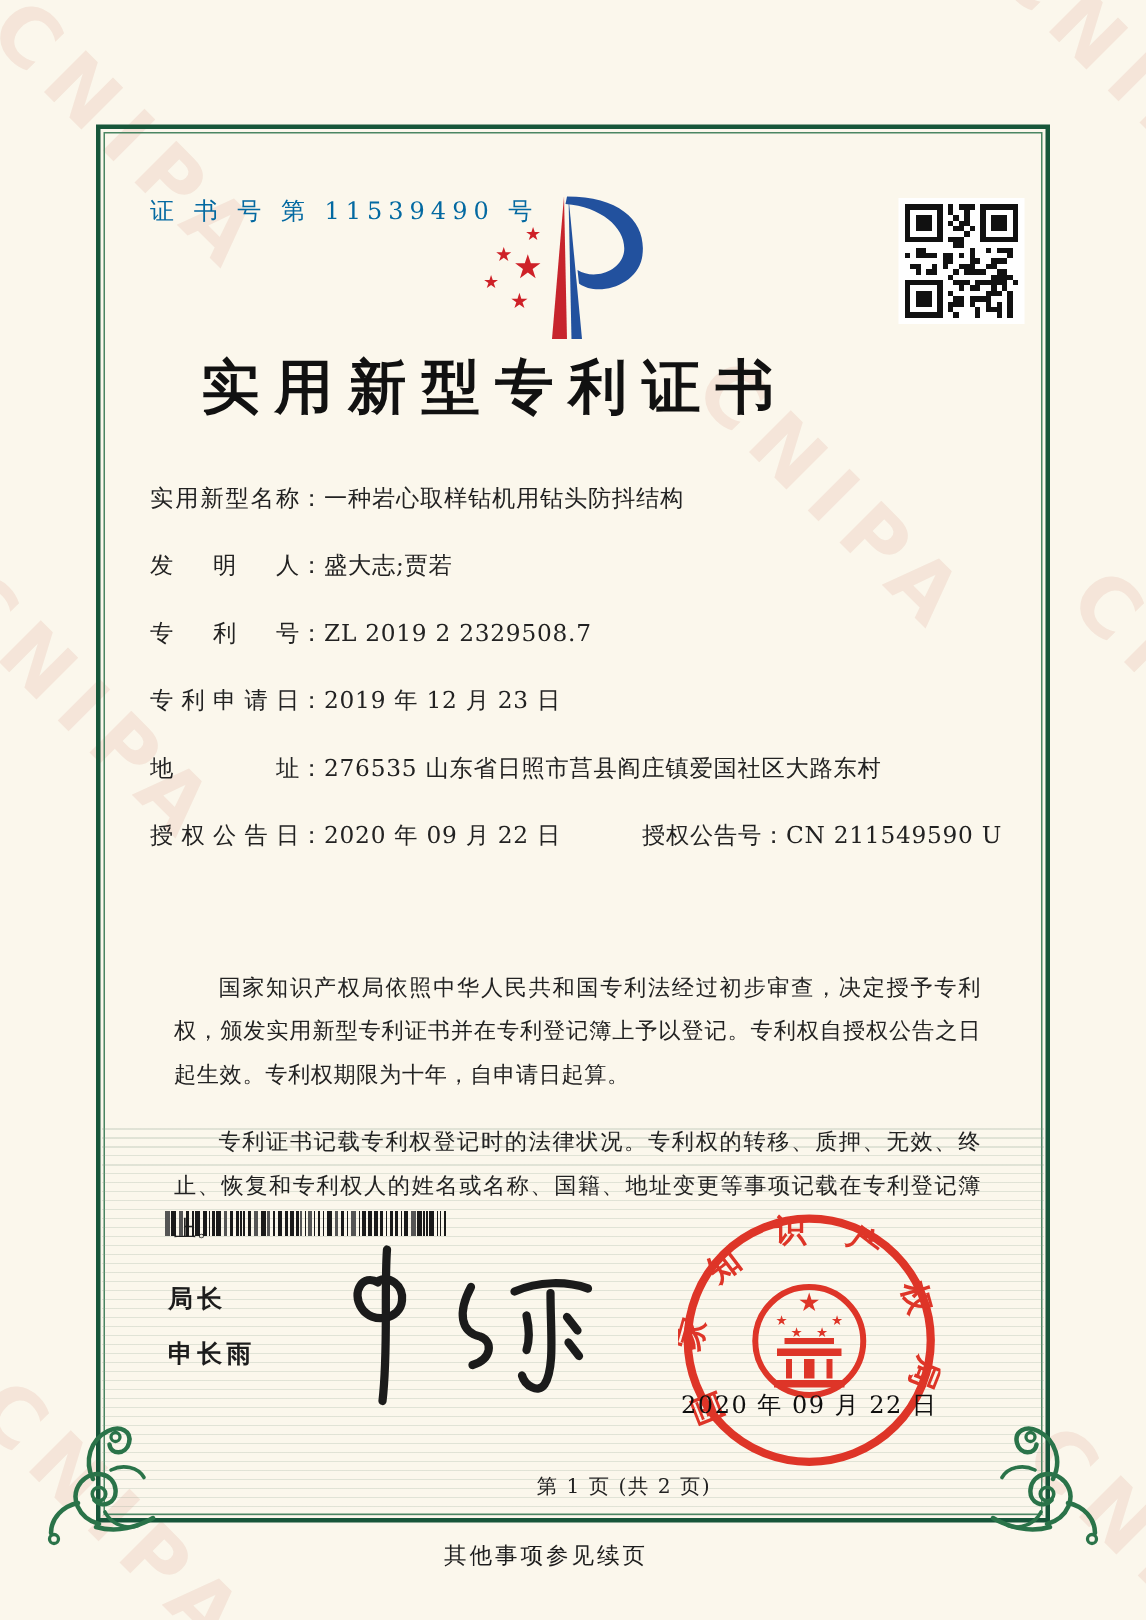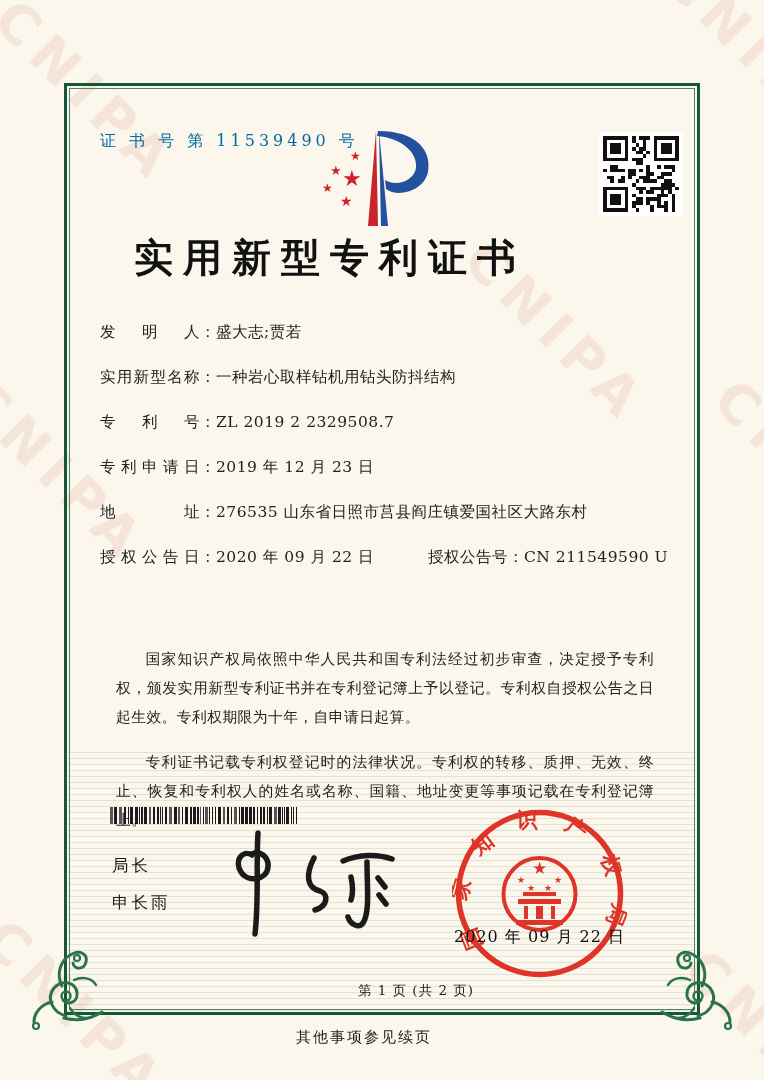--- a/index.html
+++ b/index.html
@@ -43,21 +43,21 @@
   .frow{position:relative;height:45px;letter-spacing:0.5px;white-space:nowrap;}
   .flabel{display:inline-block;width:100px;text-align:justify;text-align-last:justify;vertical-align:top;}
   .fcol2{position:absolute;left:300px;top:0;margin-left:28px;}
   .paras{
     position:absolute;left:100px;top:628px;width:570px;
     font-size:14.8px;line-height:29px;letter-spacing:0.4px;text-align:justify;
   }
   .paras p{margin:16px;text-indent:2em;}
   .barcode{position:absolute;left:110px;top:807px;width:195px;height:17px;}
   .sig-labels{position:absolute;left:112px;top:855px;font-size:16.5px;letter-spacing:3px;color:#1c1c1c;}
-  .sig-labels div{margin-bottom:15px;}
+  .sig-labels div{margin-bottom:15px;font-weight:bold;}
   .autograph{position:absolute;left:212px;top:828px;}
   .seal{position:absolute;left:452px;top:806px;width:175px;height:175px;opacity:0.95;}
   .seal-date{
     position:absolute;left:452px;top:927px;width:175px;text-align:center;
     font-size:16px;letter-spacing:1px;color:#0e0e0e;z-index:5;white-space:nowrap;
   }
   .page-ind{
     position:absolute;left:64px;top:982px;width:704px;text-align:center;
     font-size:13.5px;letter-spacing:1px;color:#222;
   }
@@ -222,24 +222,24 @@
       <rect x="61.800000000000004" y="11.4" width="10.8" height="10.8" fill="#111"></rect>
       <rect x="4.2" y="54.6" width="25.2" height="25.2" fill="#111"></rect>
       <rect x="7.800000000000001" y="58.2" width="18" height="18" fill="#fff"></rect>
       <rect x="11.4" y="61.800000000000004" width="10.8" height="10.8" fill="#111"></rect>
     </svg></div>
 
 <div class="title">实用新型专利证书</div>
 
 <div class="fields">
   <div class="frow">
+    <span class="flabel">实用新型名称</span><span>：</span><span>一种岩心取样钻机用钻头防抖结构</span>
+  </div>
+  <div class="frow">
     <span class="flabel">发明人</span><span>：</span><span>盛大志;贾若</span>
-  </div>
-  <div class="frow">
-    <span class="flabel">实用新型名称</span><span>：</span><span>一种岩心取样钻机用钻头防抖结构</span>
   </div>
   <div class="frow">
     <span class="flabel">专利号</span><span>：</span><span>ZL 2019 2 2329508.7</span>
   </div>
   <div class="frow">
     <span class="flabel">专利申请日</span><span>：</span><span>2019 年 12 月 23 日</span>
   </div>
   <div class="frow">
     <span class="flabel">地址</span><span>：</span><span>276535 山东省日照市莒县阎庄镇爱国社区大路东村</span>
   </div>

